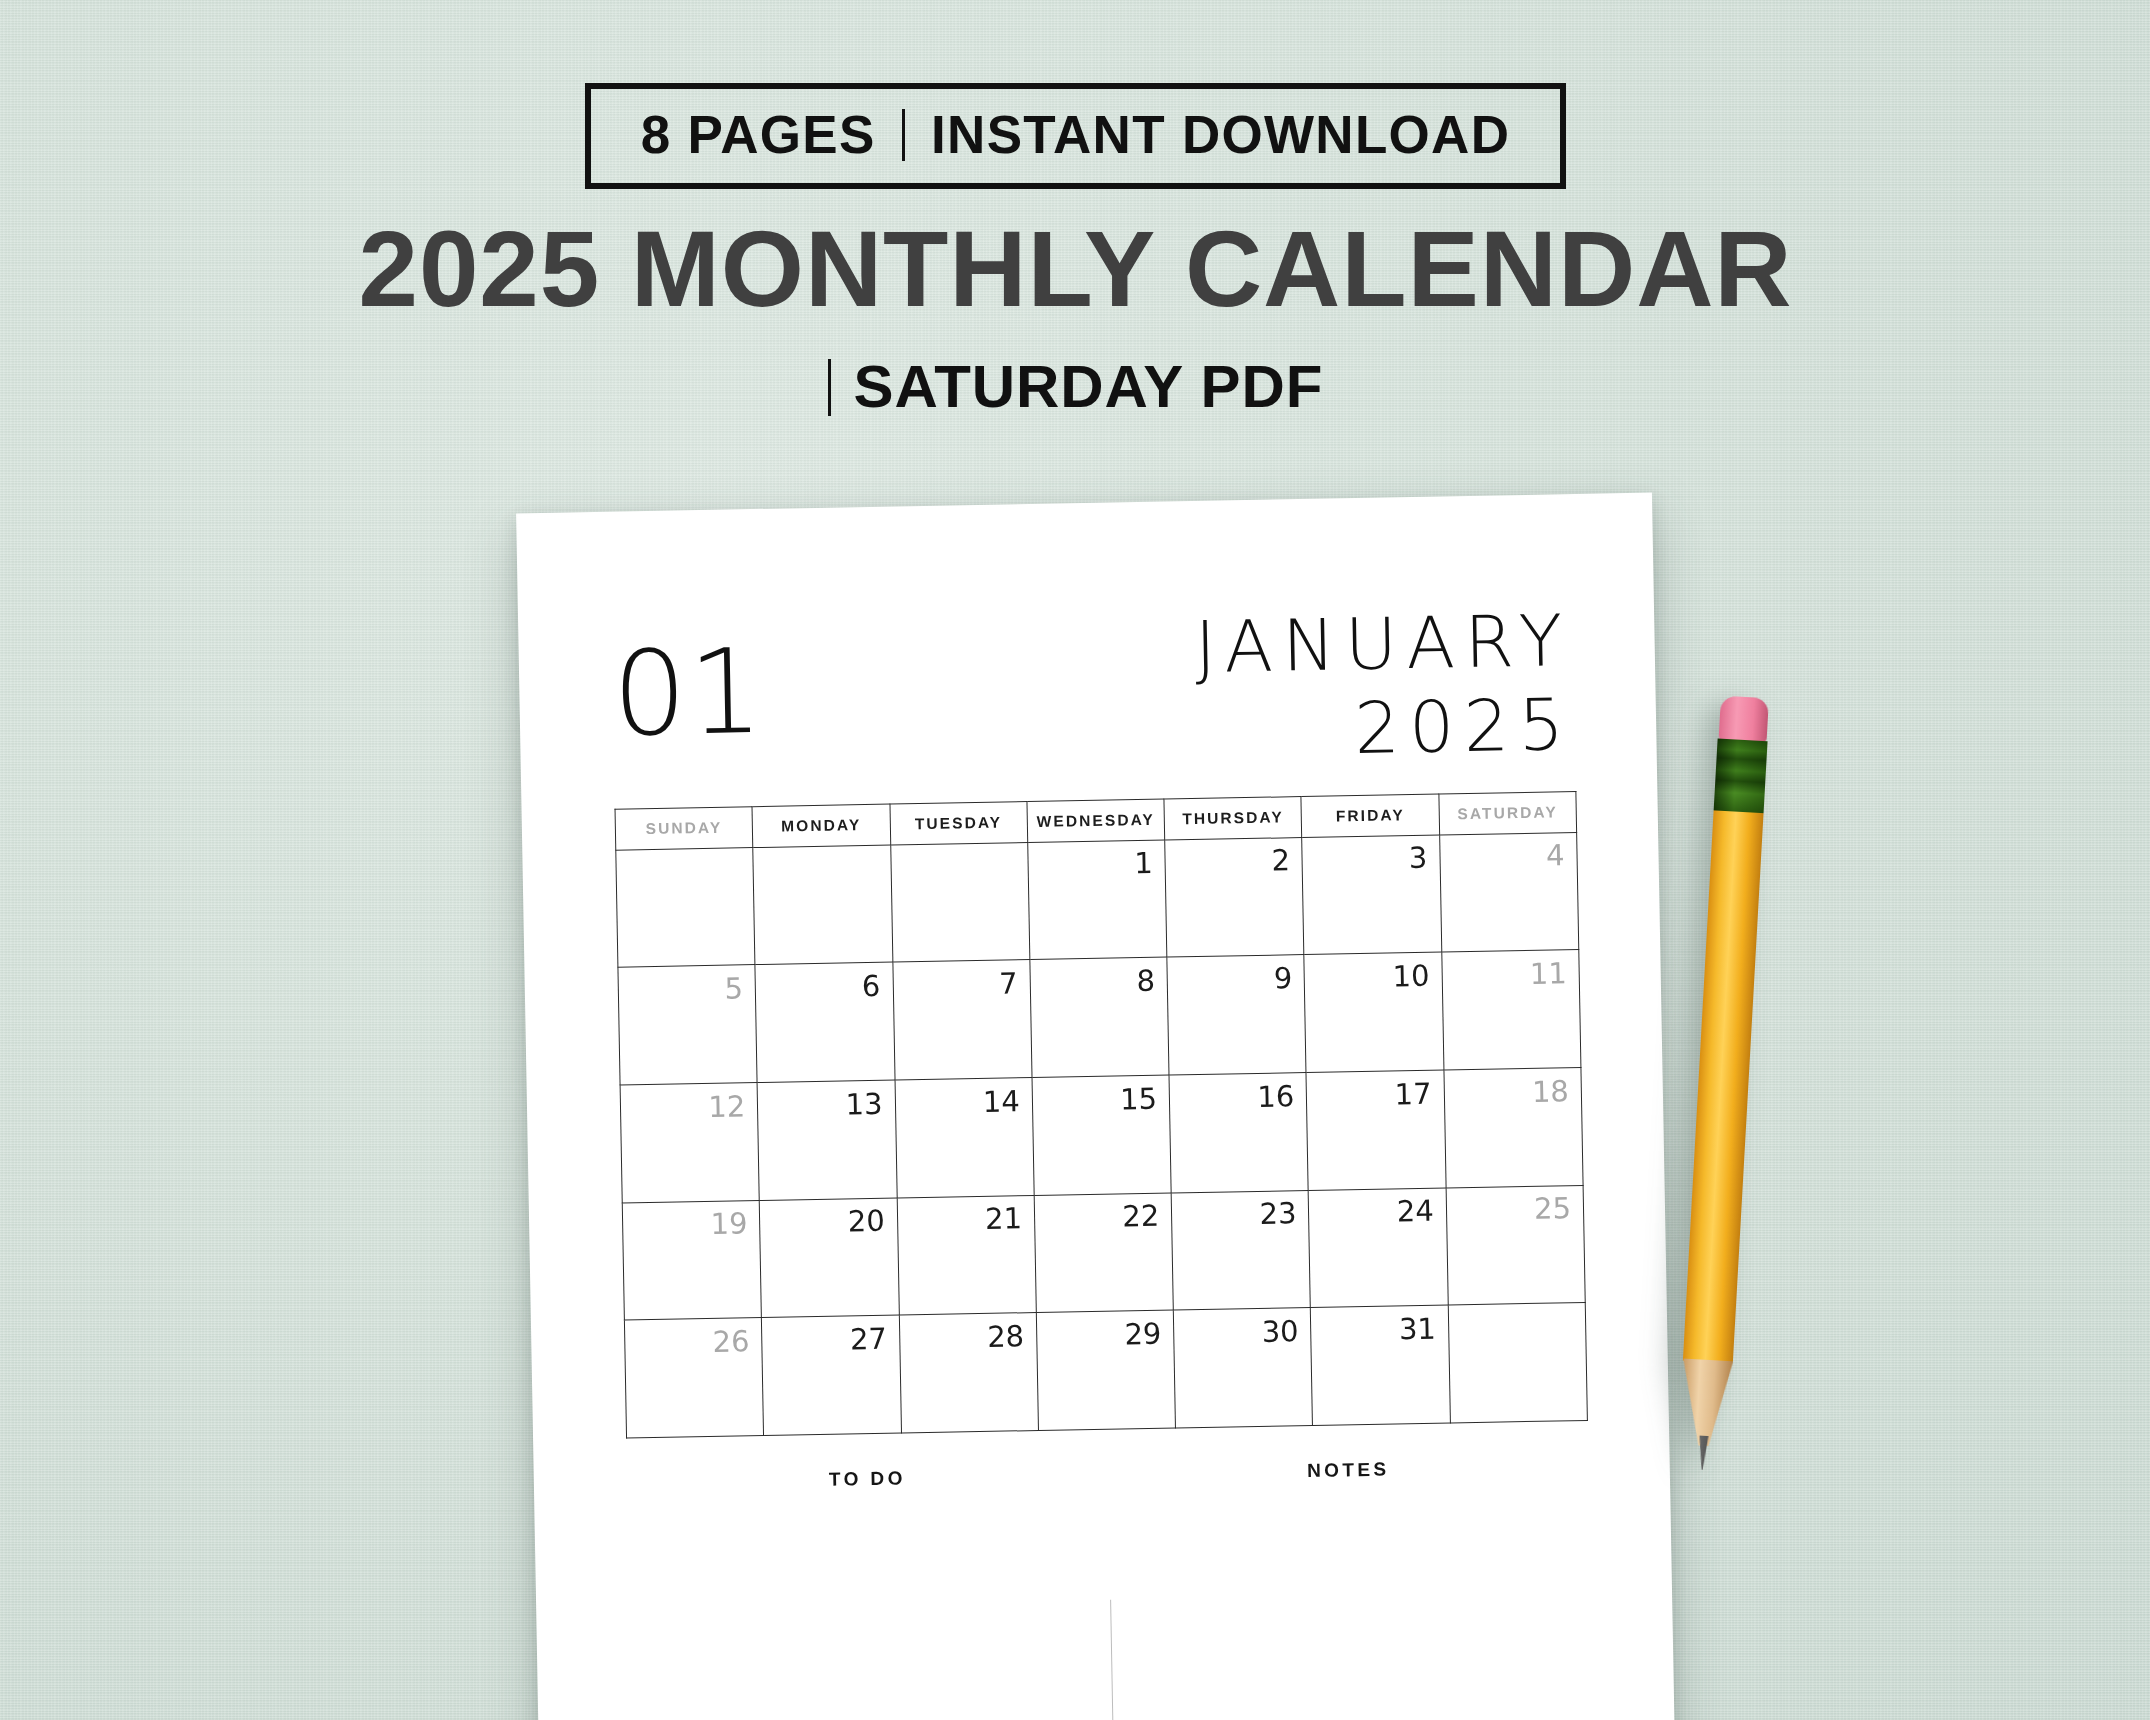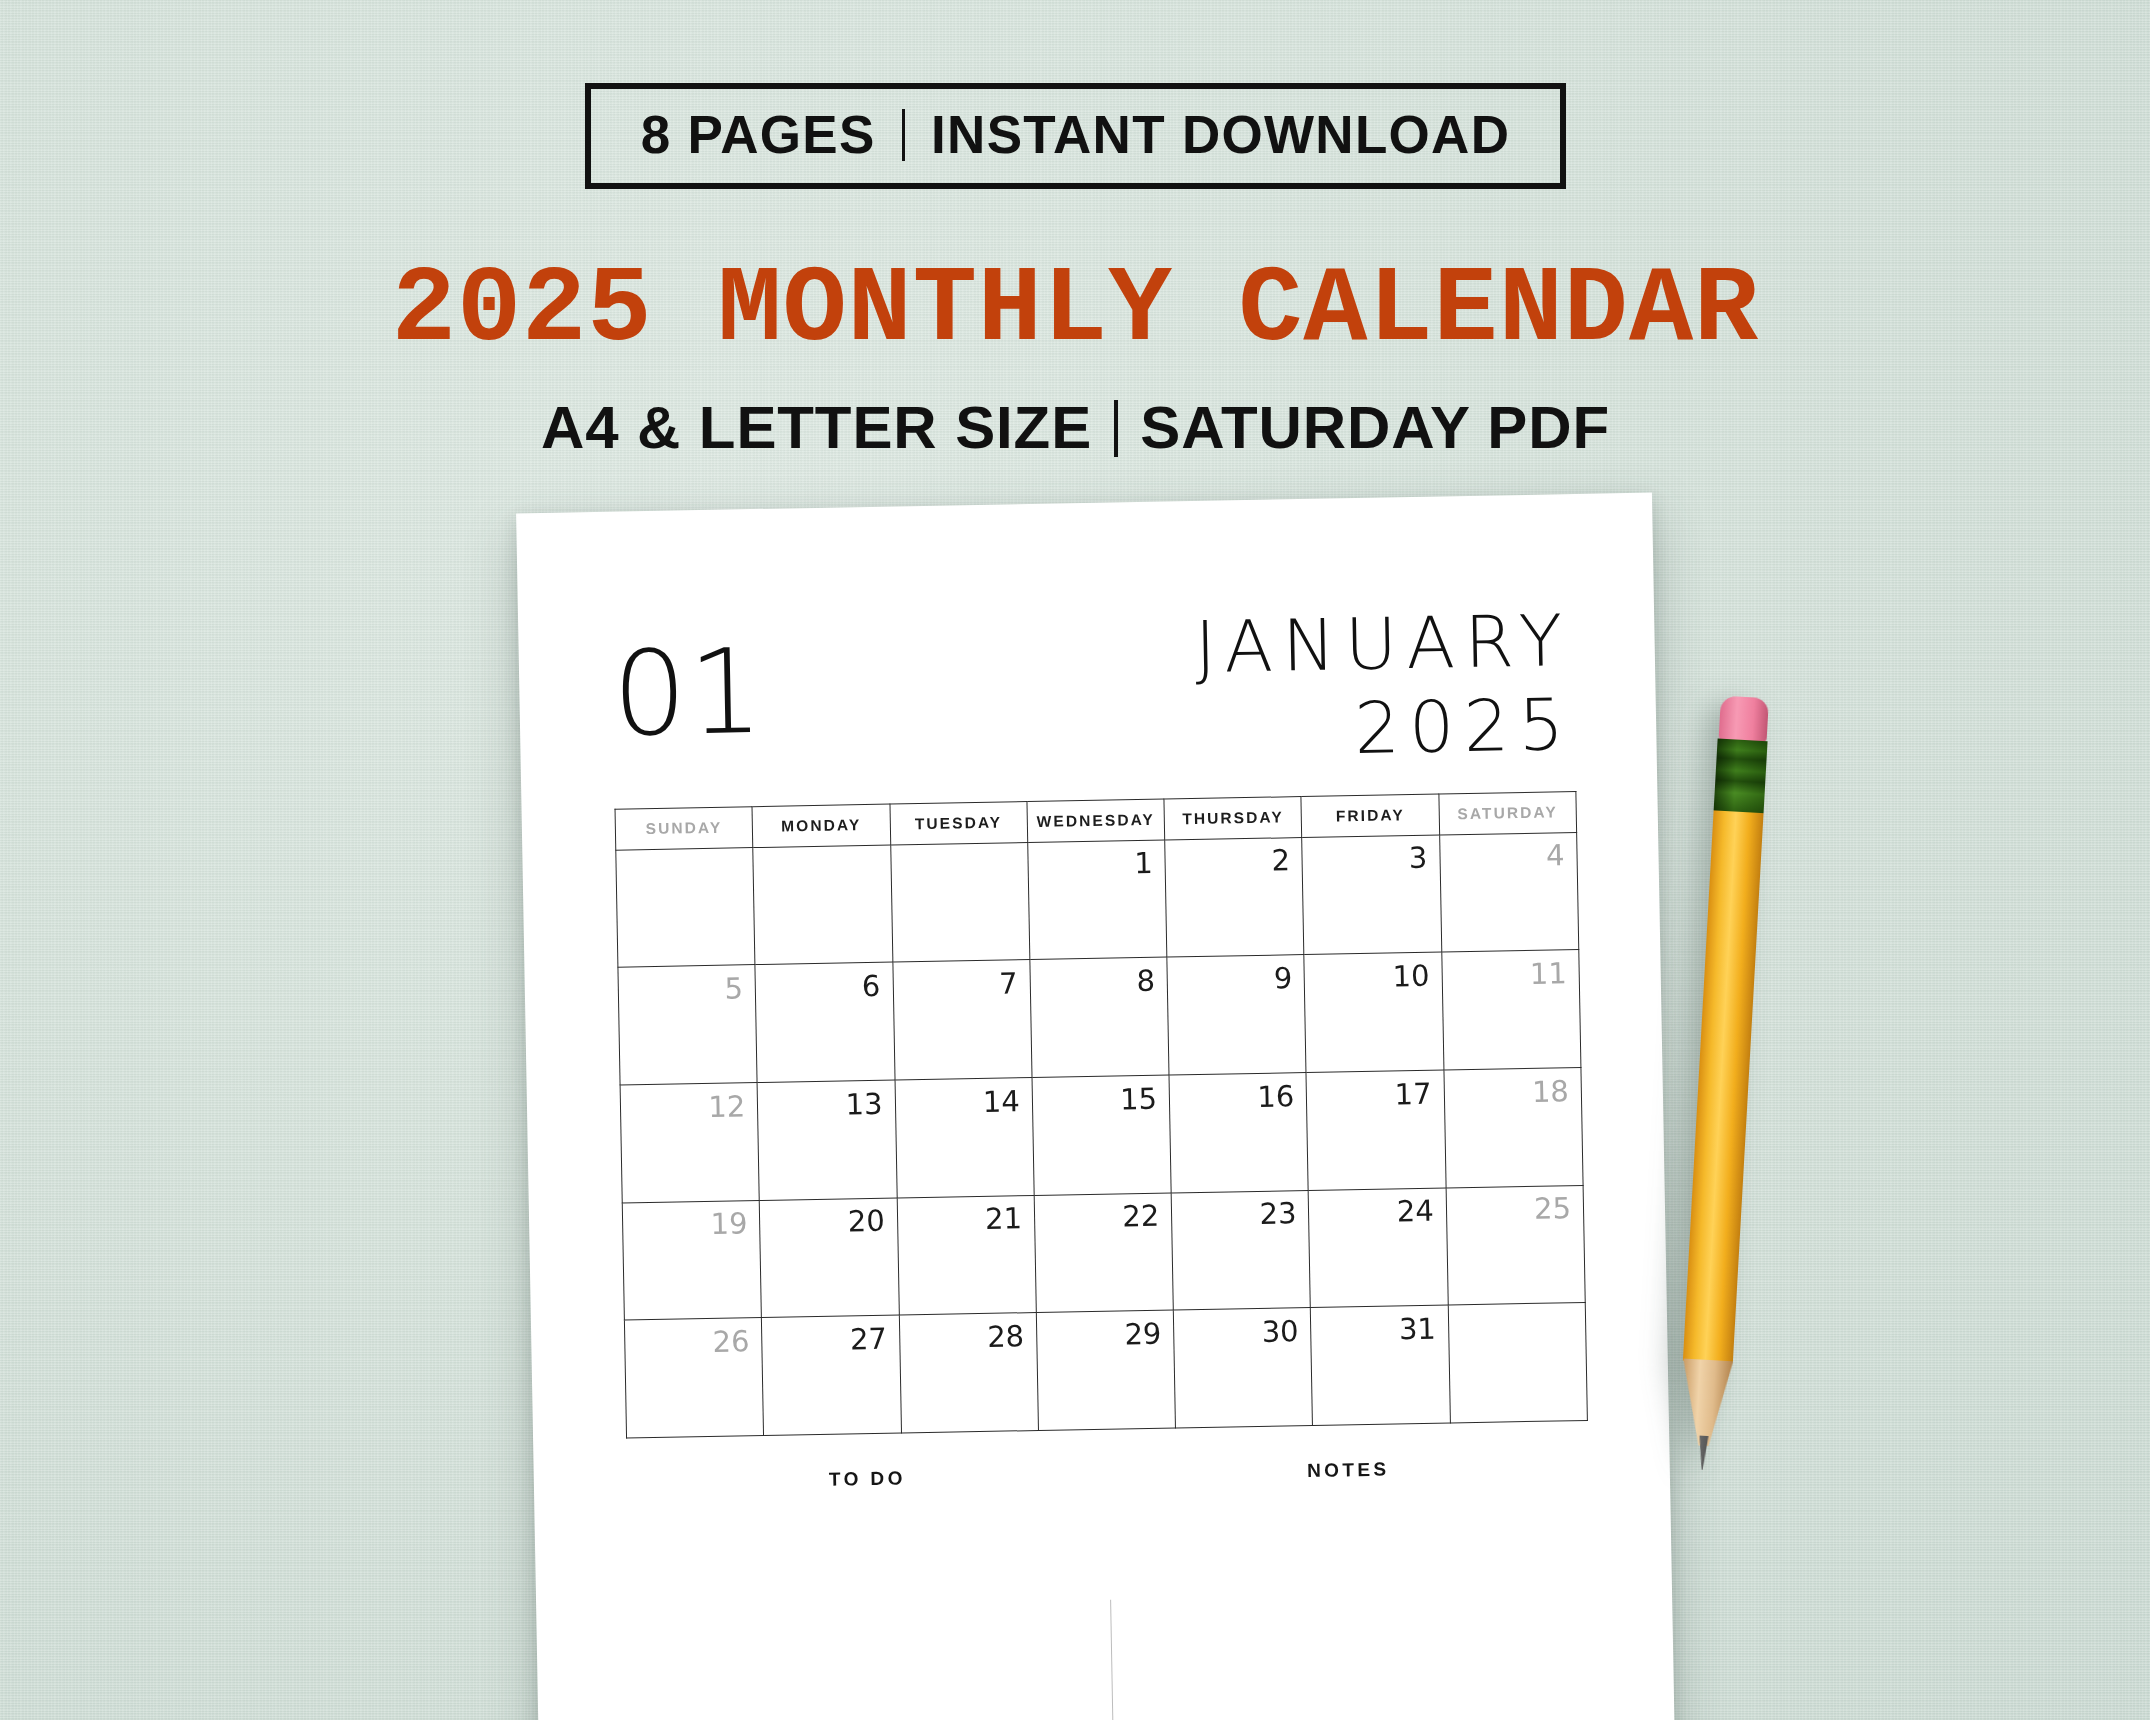--- a/index.html
+++ b/index.html
@@ -55,25 +55,24 @@
   }
   #badge .badge-sep {
     width: 3.4px;
     height: 52px;
     background: #111;
   }
   #main-title {
     font-size: 107px;
     font-weight: bold;
     letter-spacing: 0.9px;
-    color: #c2410c;
+    color: #404040;
     line-height: 1;
-    margin-top: 68px;
+    margin-top: 27px;
     white-space: nowrap;
-    font-family: Liberation Mono, monospace;
   }
   #sub-title-row {
     display: flex;
     align-items: center;
     justify-content: center;
     gap: 22.4px;
     margin-top: 34px;
   }
   #sub-title-row .sub-text {
     font-size: 60px;
@@ -278,21 +277,20 @@
 <div id="header">
   <div id="badge">
     <div class="badge-row">
       <span class="badge-text">8 PAGES</span>
       <span class="badge-sep"></span>
       <span class="badge-text">INSTANT DOWNLOAD</span>
     </div>
   </div>
   <div id="main-title">2025 MONTHLY CALENDAR</div>
   <div id="sub-title-row">
-    <span class="sub-text">A4 &amp; LETTER SIZE</span>
     <span class="sub-sep"></span>
     <span class="sub-text">SATURDAY PDF</span>
   </div>
 </div>
 
 <div id="sheet-wrap">
   <div id="sheet"></div>
   <div id="sheet-inner">
 
     <div id="cal-head">

